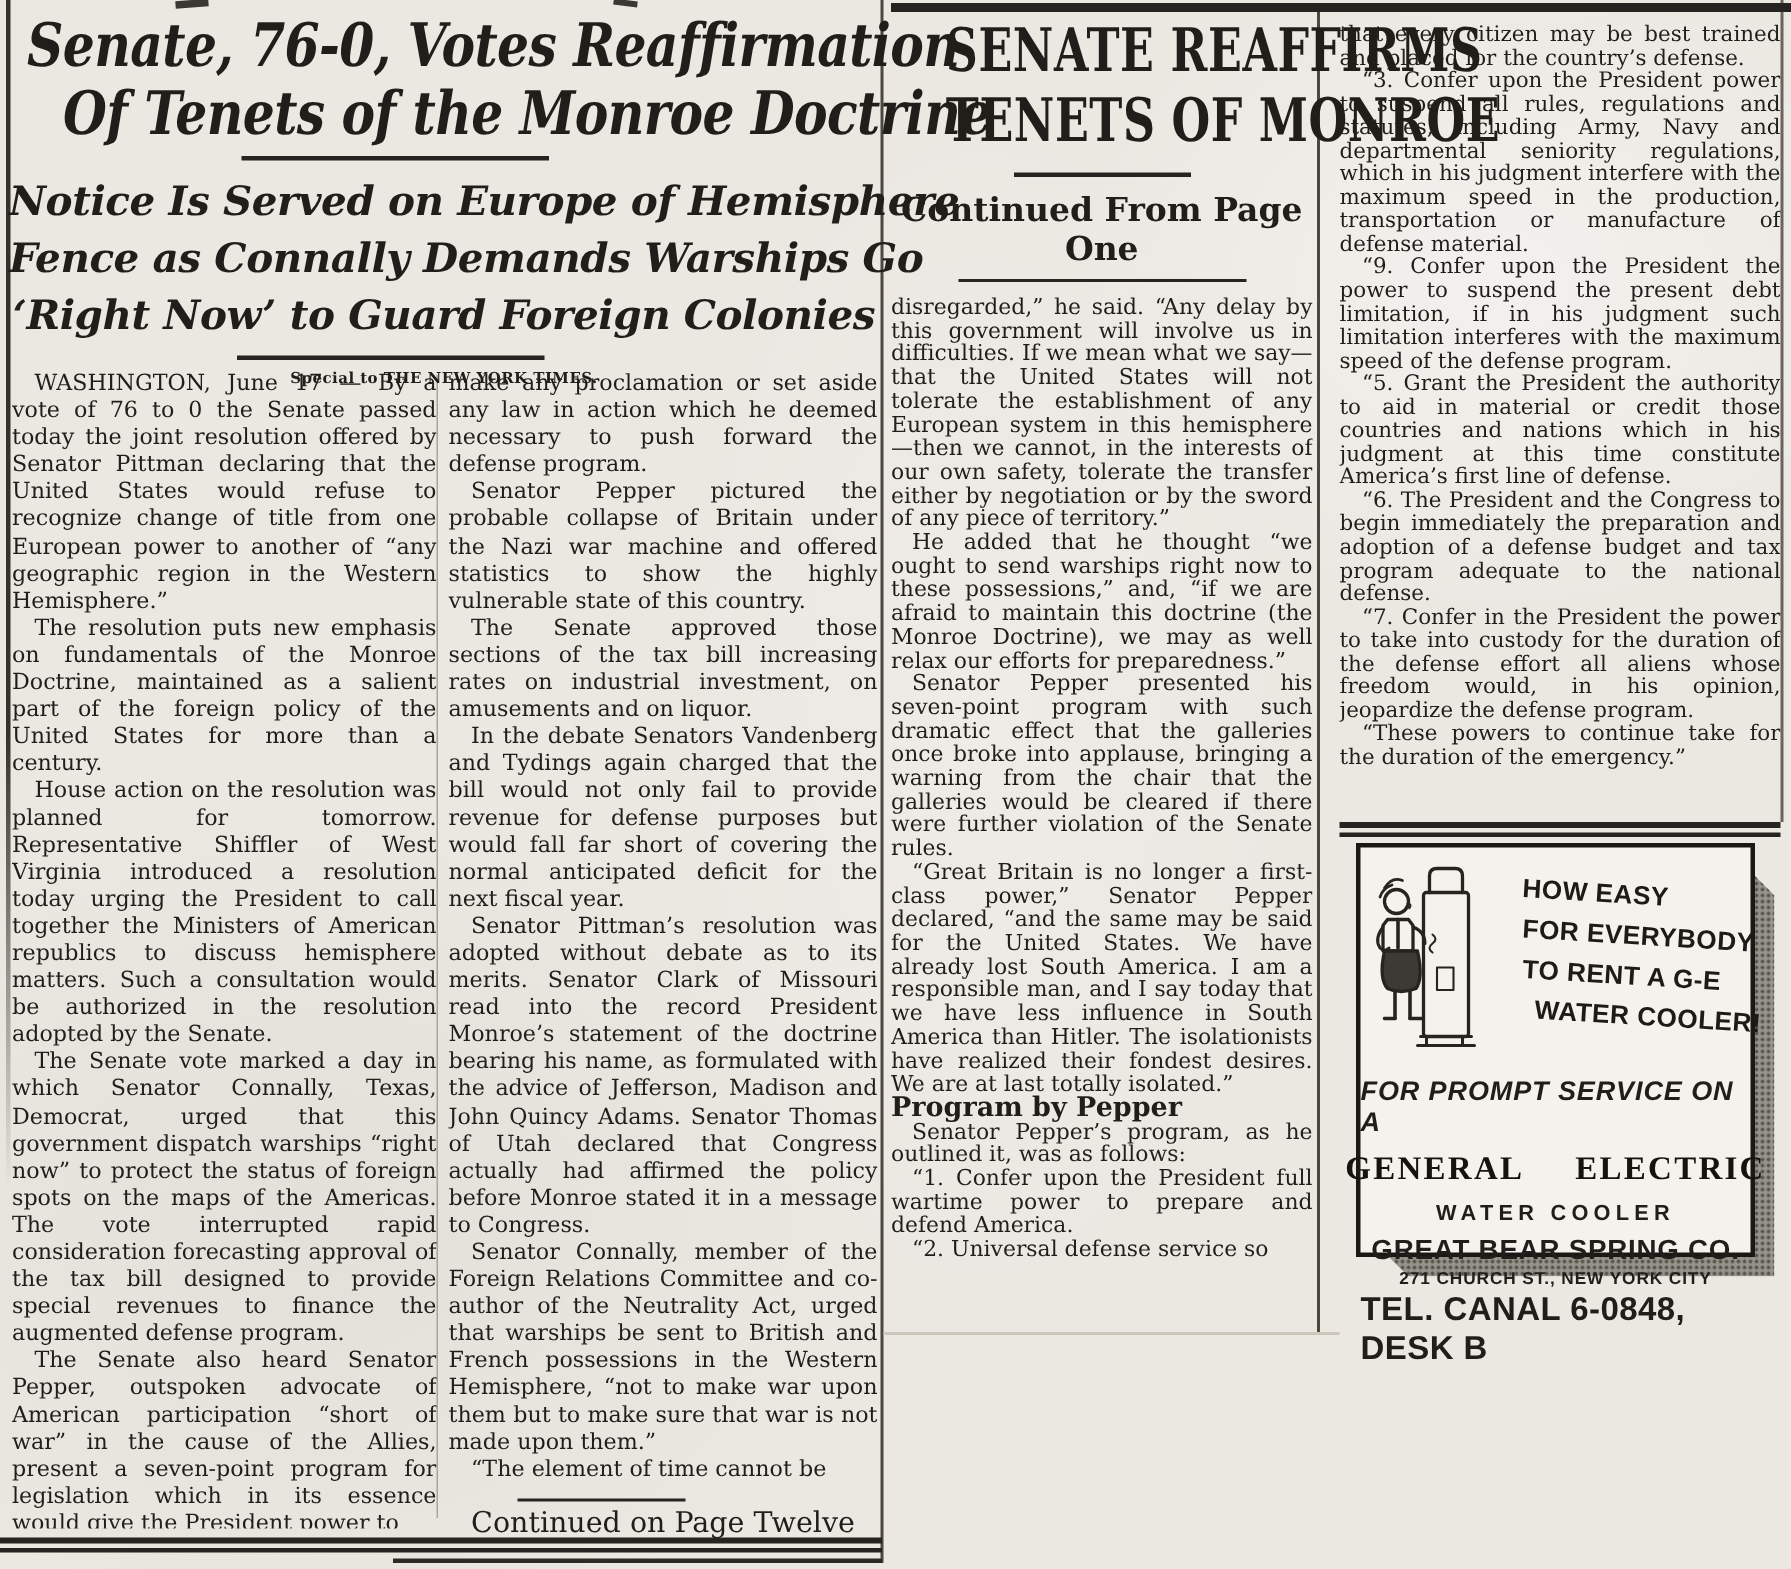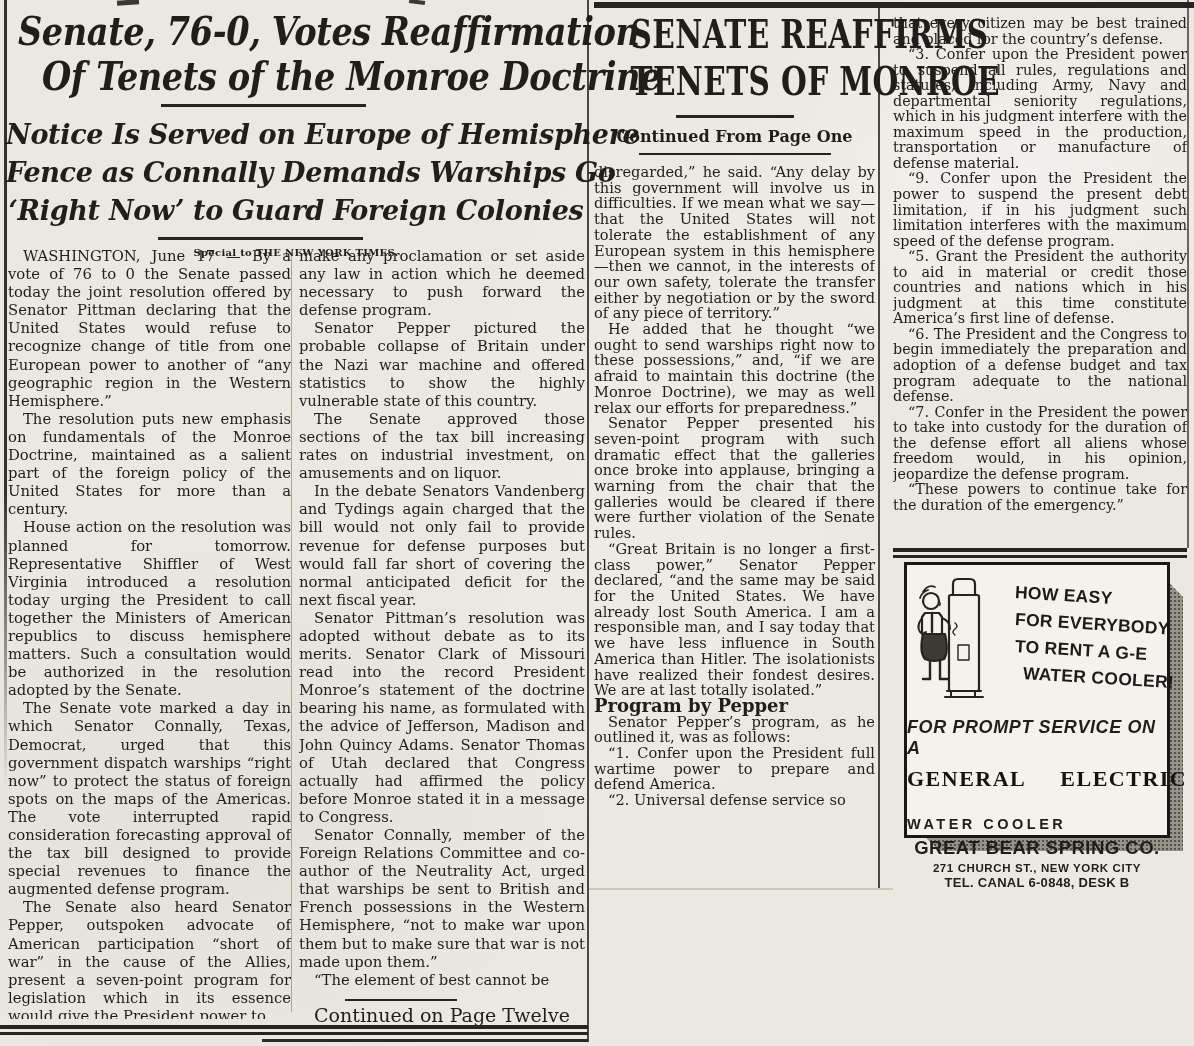--- a/index.html
+++ b/index.html
@@ -48,21 +48,21 @@
   .continued-line{position:absolute;left:299px;top:1004px;width:286px;text-align:center;
     font-weight:normal;font-size:19px;}
   .double-rule{position:absolute;left:0;top:1025px;width:588px;height:3px;
     border-top:4px solid #262420;border-bottom:3px solid #262420;}
   .stray-rule{position:absolute;left:262px;top:1039px;width:326px;height:3px;background:#2c2a25;}
   
   .jump{position:absolute;left:594px;top:10px;width:281px;}
   .jump-hl{display:block;text-align:center;white-space:nowrap;font-weight:bold;
     font-size:40px;line-height:47px;transform:scaleX(.74);transform-origin:50% 50%;letter-spacing:.5px;}
   .rule-jump1{width:118px;height:3px;margin:11px auto 0;}
-  .kicker{margin-top:9px;text-align:center;font-weight:bold;font-size:16px;}
+  .kicker{margin-top:9px;text-align:center;font-weight:bold;font-size:22px;}
   .rule-jump2{width:192px;height:2px;margin:7px auto 0;}
   .jump-body{margin-top:9px;height:712px;overflow:hidden;text-align:justify;
     font-size:14.6px;line-height:15.7px;}
   .jump-body p{margin:0;text-indent:14px;}
   .jump-body p.cont{text-indent:0;}
   .subhead{text-align:left;font-weight:bold;font-size:18px;margin:5px 0 4px;text-indent:0 !important;}
   
   .col4{left:893px;top:16px;width:294px;height:528px;font-size:14.3px;line-height:15.55px;}
   .col4-endrule{position:absolute;left:893px;top:548px;width:294px;height:3px;
     border-top:4px solid #262420;border-bottom:3px solid #262420;}
@@ -76,26 +76,26 @@
   .ad-box{position:absolute;left:0;top:0;width:100%;height:100%;background:#f4f2ed;
     border:3px solid #191814;box-sizing:border-box;
     font-family:"Liberation Sans", sans-serif;}
   .ad-top{position:relative;height:152px;}
   .cartoon{position:absolute;left:4px;top:8px;}
   .ad-taglines{position:absolute;left:108px;top:14px;width:152px;}
   .tag{white-space:nowrap;font-weight:bold;font-size:17.5px;line-height:27px;
     transform:rotate(3.5deg);transform-origin:0 50%;letter-spacing:.3px;color:#1c1b18;}
   .tag.t3{margin-left:8px;}
   .ad-service{text-align:left;font-style:italic;font-weight:bold;font-size:18px;letter-spacing:.6px;}
-  .ad-brand{display:flex;justify-content:space-between;align-items:center;gap:17px;margin-top:4px;
+  .ad-brand{display:flex;justify-content:center;align-items:center;gap:17px;margin-top:4px;
     font-family:"Liberation Serif", serif;font-weight:bold;font-size:22px;letter-spacing:1.5px;color:#14130f;}
-  .ad-product{text-align:left;font-weight:bold;font-size:14.5px;letter-spacing:3.5px;margin-top:21px;}
+  .ad-product{text-align:center;font-weight:bold;font-size:14.5px;letter-spacing:3.5px;margin-top:6px;}
   .ad-company{text-align:center;font-weight:bold;font-size:18.5px;letter-spacing:.5px;margin-top:5px;}
   .ad-address{text-align:center;font-weight:bold;font-size:11.5px;letter-spacing:.6px;margin-top:3px;}
-  .ad-phone{text-align:center;font-weight:bold;font-size:13px;letter-spacing:.3px;margin-top:1px;}
+  .ad-phone{font-weight:bold;font-size:22px;letter-spacing:.3px;margin-top:1px;}
 </style>
 </head>
 <body>
 
 <div class="page">
 
   <div class="left-edge"></div>
   <div class="v-rule rule-col12"></div>
   <div class="v-rule rule-col2mid"></div>
   <div class="v-rule rule-midright"></div>
@@ -128,21 +128,21 @@
     <p>The Senate also heard Senator Pepper, outspoken advocate of American participation “short of war” in the cause of the Allies, present a seven-point program for legislation which in its essence would give the President power to</p>
   </section>
 
   <section class="col col2">
     <p class="cont">make any proclamation or set aside any law in action which he deemed necessary to push forward the defense program.</p>
     <p>Senator Pepper pictured the probable collapse of Britain under the Nazi war machine and offered statistics to show the highly vulnerable state of this country.</p>
     <p>The Senate approved those sections of the tax bill increasing rates on industrial investment, on amusements and on liquor.</p>
     <p>In the debate Senators Vandenberg and Tydings again charged that the bill would not only fail to provide revenue for defense purposes but would fall far short of covering the normal anticipated deficit for the next fiscal year.</p>
     <p>Senator Pittman’s resolution was adopted without debate as to its merits.  Senator Clark of Missouri read into the record President Monroe’s statement of the doctrine bearing his name, as formulated with the advice of Jefferson, Madison and John Quincy Adams.  Senator Thomas of Utah declared that Congress actually had affirmed the policy before Monroe stated it in a message to Congress.</p>
     <p>Senator Connally, member of the Foreign Relations Committee and co-author of the Neutrality Act, urged that warships be sent to British and French possessions in the Western Hemisphere, “not to make war upon them but to make sure that war is not made upon them.”</p>
-    <p>“The element of best cannot be</p>
+    <p>“The element of time cannot be</p>
   </section>
 
   <div class="cont-rule hrule"></div>
   <div class="continued-line">Continued on Page Twelve</div>
   <div class="double-rule"></div>
   <div class="stray-rule"></div>
 
   <section class="jump">
     <h2 style="margin:0;">
       <span class="jump-hl">SENATE REAFFIRMS</span>

